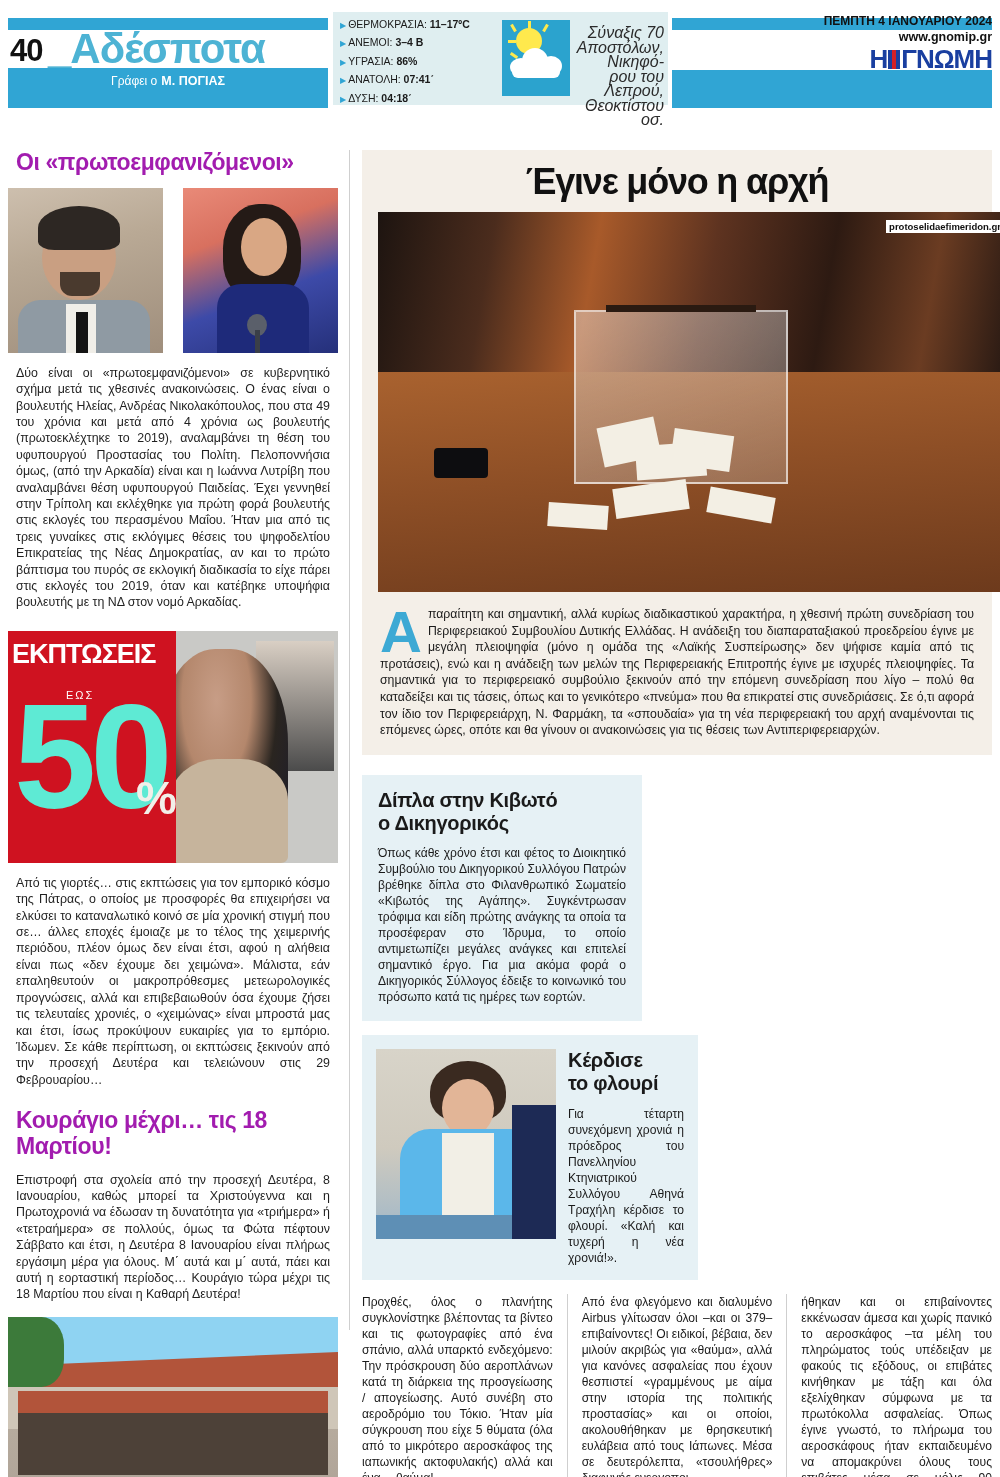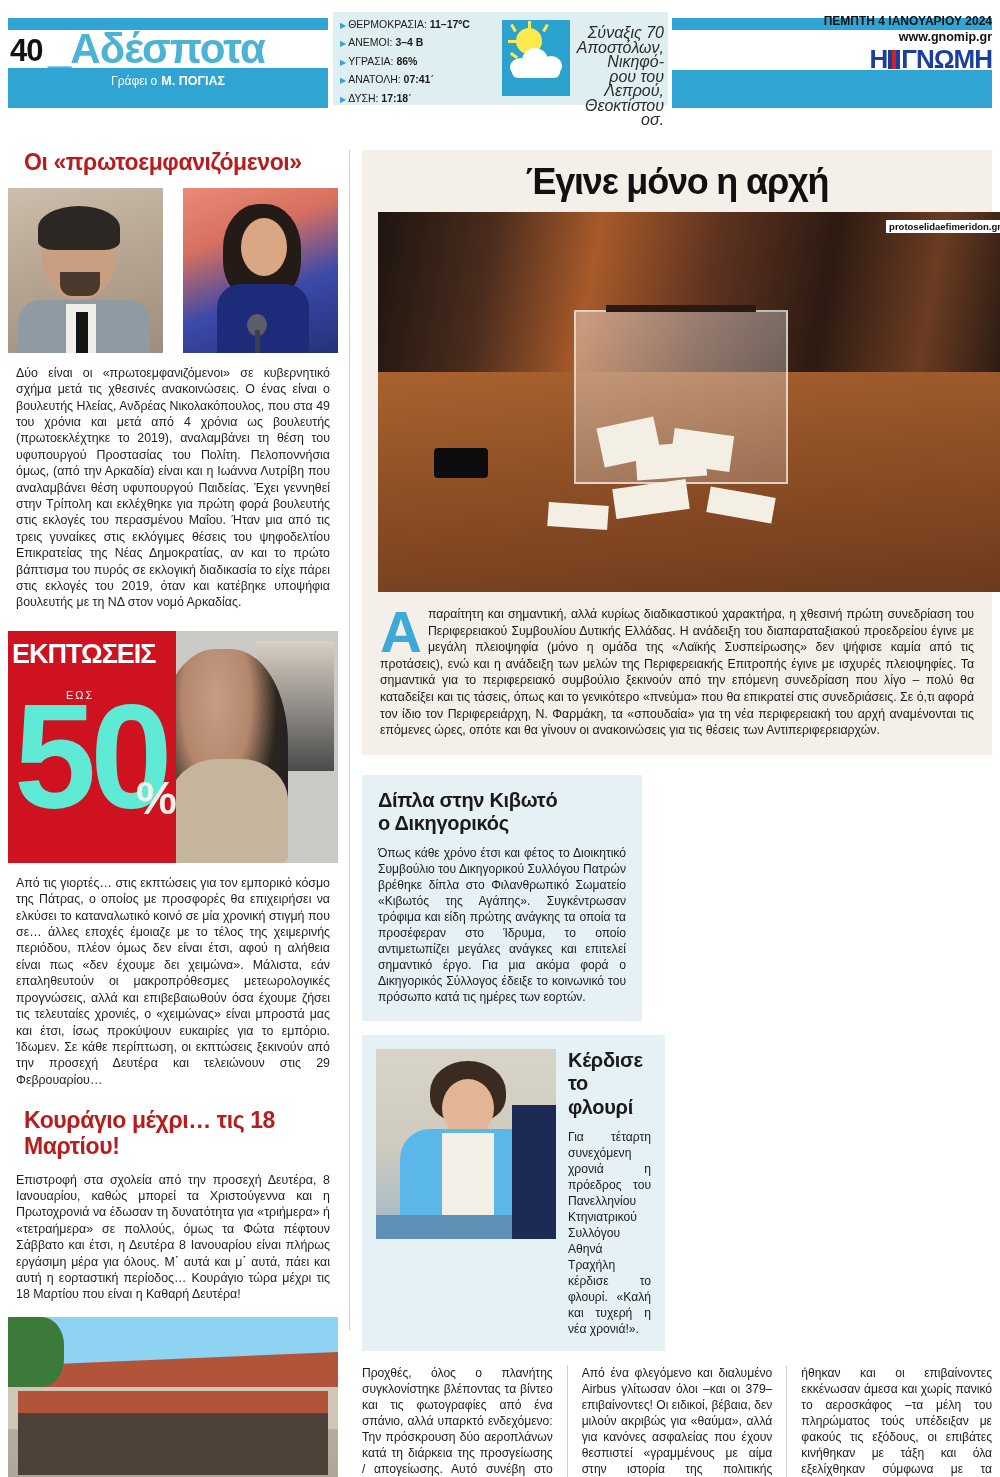--- a/index.html
+++ b/index.html
@@ -42,21 +42,21 @@
   .hdr-url{position:absolute;right:8px;top:30px;font-size:12.5px;font-weight:bold;color:#111;}
   .hdr-logo{position:absolute;right:8px;top:44px;font-size:26px;font-weight:bold;color:#1a3fa0;letter-spacing:-1px;display:flex;align-items:center;}
   .logo-bars{display:inline-flex;align-items:center;margin:0 1px;}
   .logo-bars span{display:block;width:4px;height:19px;}
 
   
   .left-col{position:absolute;left:8px;top:150px;width:330px;}
   .right-col{position:absolute;left:362px;top:150px;width:630px;}
   .vrule{position:absolute;left:349px;top:150px;width:1px;height:1180px;background:#cfcfcf;}
 
-  h2.art-title{font-size:23px;font-weight:bold;margin:0 0 12px 16px;line-height:1.12;letter-spacing:-.4px;color:#b91c1c;}
+  h2.art-title{font-size:23px;font-weight:bold;margin:0 0 12px 8px;line-height:1.12;letter-spacing:-.4px;color:#a21caf;}
   p.body{font-size:12.4px;line-height:16.4px;text-align:justify;margin:8px;color:#1f1f1f;}
 
   .photo{position:relative;overflow:hidden;background:#ddd;}
   .ph-cap{position:absolute;right:4px;top:8px;background:#fff;font-size:9.5px;font-weight:bold;padding:1px 3px;color:#111;}
 
   
   .ph-man{width:155px;height:165px;background:linear-gradient(165deg,#cdbfae 0%,#b9a995 38%,#9f8e7c 100%);}
   .ph-woman{width:155px;height:165px;background:linear-gradient(160deg,#e98a78 0%,#d8705f 30%,#3d4aa8 62%,#25307a 100%);}
   .pr-row{display:flex;gap:20px;}
 
@@ -92,21 +92,21 @@
   .mp-paper{position:absolute;background:#f3efe4;}
 
   .main-head{font-size:36px;font-weight:bold;text-align:center;letter-spacing:-1.2px;margin:0;line-height:1;color:#111;}
   .main-wrap{background:#f4efe8;padding:14px 0 16px 0;}
   .main-body{padding:14px 18px 0 18px;font-size:12.3px;line-height:16.6px;text-align:justify;}
   .dropcap{float:left;font-size:58px;line-height:44px;font-weight:bold;color:#3da9d4;margin:4px 6px 0 0;}
 
   
   .two-box{display:flex;gap:14px;margin-top:20px;flex-direction:column;}
   .box-a{width:280px;background:#e6f1f5;padding:14px 16px 16px 16px;box-sizing:border-box;}
-  .box-b{width:303px;background:#e6f1f5;padding:14px 14px 14px 14px;box-sizing:border-box;display:flex;gap:12px;}
+  .box-b{width:336px;background:#e6f1f5;padding:14px 14px 14px 14px;box-sizing:border-box;display:flex;gap:12px;}
   .box-a h3,.box-b h3{font-size:20px;font-weight:bold;margin:0 0 10px 0;line-height:1.16;letter-spacing:-.3px;}
   .box-a p,.box-b p{font-size:12.1px;line-height:16px;text-align:justify;margin:0;}
   .ph-lady{width:180px;height:190px;flex:0 0 180px;position:relative;overflow:hidden;
      background:linear-gradient(180deg,#d8d4c9 0%,#cfcabe 52%,#9fb7c9 100%);}
   .lady-hair{position:absolute;left:54px;top:12px;width:76px;height:62px;border-radius:50% 50% 42% 42%;background:#3a2a20;}
   .lady-face{position:absolute;left:66px;top:30px;width:52px;height:58px;border-radius:50%;background:#e2b597;}
   .lady-jacket{position:absolute;left:24px;top:80px;width:140px;height:110px;background:#5bb7ea;border-radius:30px 30px 0 0;}
   .lady-shirt{position:absolute;left:66px;top:84px;width:52px;height:106px;background:#f2efe6;}
   .lady-desk{position:absolute;left:0;bottom:0;width:180px;height:24px;background:#5e8fb5;}
 
@@ -144,21 +144,21 @@
       <span>Γράφει ο</span>
       <b>Μ. ΠΟΓΙΑΣ</b>
     </div>
 
     <div class="wx-box"></div>
     <div class="wx-list">
       <div class="wx-row"><span class="tri">▶</span><span>ΘΕΡΜΟΚΡΑΣΙΑ:</span> <b>11–17ºC</b></div>
       <div class="wx-row"><span class="tri">▶</span><span>ΑΝΕΜΟΙ:</span> <b>3–4 Β</b></div>
       <div class="wx-row"><span class="tri">▶</span><span>ΥΓΡΑΣΙΑ:</span> <b>86%</b></div>
       <div class="wx-row"><span class="tri">▶</span><span>ΑΝΑΤΟΛΗ:</span> <b>07:41΄</b></div>
-      <div class="wx-row"><span class="tri">▶</span><span>ΔΥΣΗ:</span> <b>17:18΄</b></div>
+      <div class="wx-row"><span class="tri">▶</span><span>ΔΥΣΗ:</span> <b>04:18΄</b></div>
     </div>
 
     <div class="wx-icon">
       <div class="sun"></div>
       <div class="ray" style="left:10px;top:4px;width:3px;height:8px;transform:rotate(-30deg);"></div>
       <div class="ray" style="left:26px;top:1px;width:3px;height:8px;"></div>
       <div class="ray" style="left:42px;top:4px;width:3px;height:8px;transform:rotate(30deg);"></div>
       <div class="ray" style="left:6px;top:20px;width:8px;height:3px;"></div>
       <div class="ray" style="left:8px;top:34px;width:8px;height:3px;transform:rotate(35deg);"></div>
       <div class="cloud">

